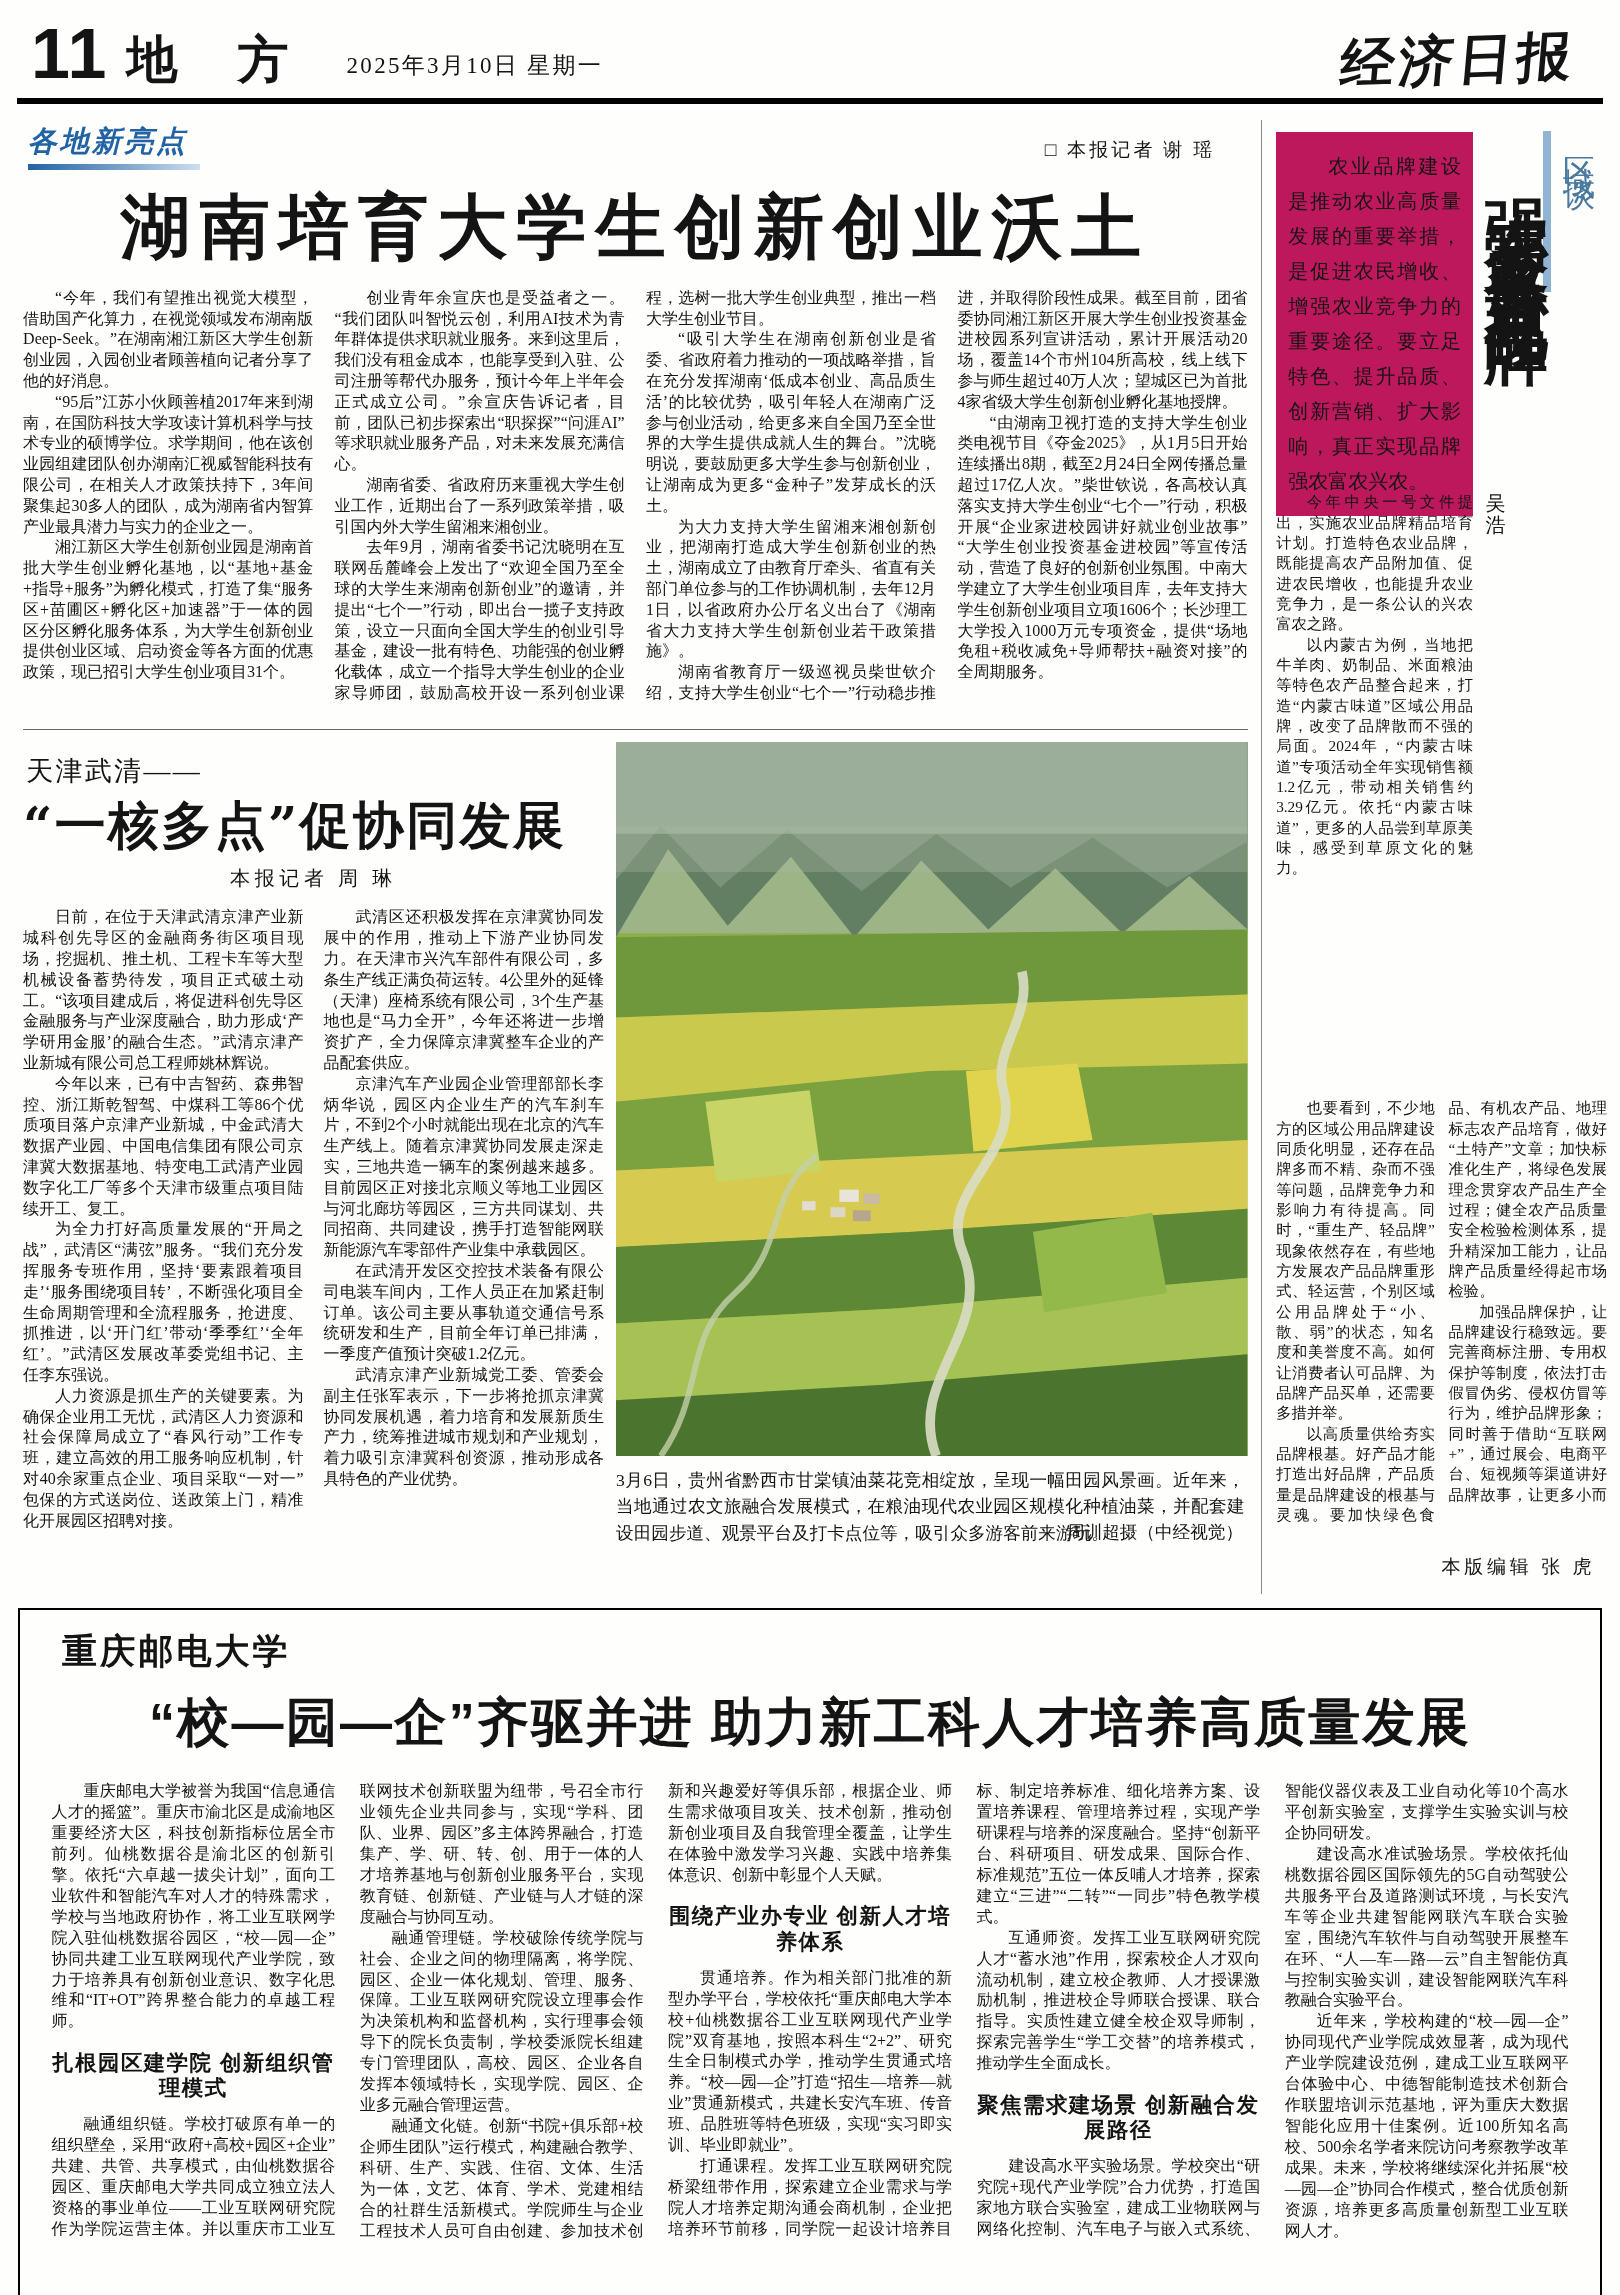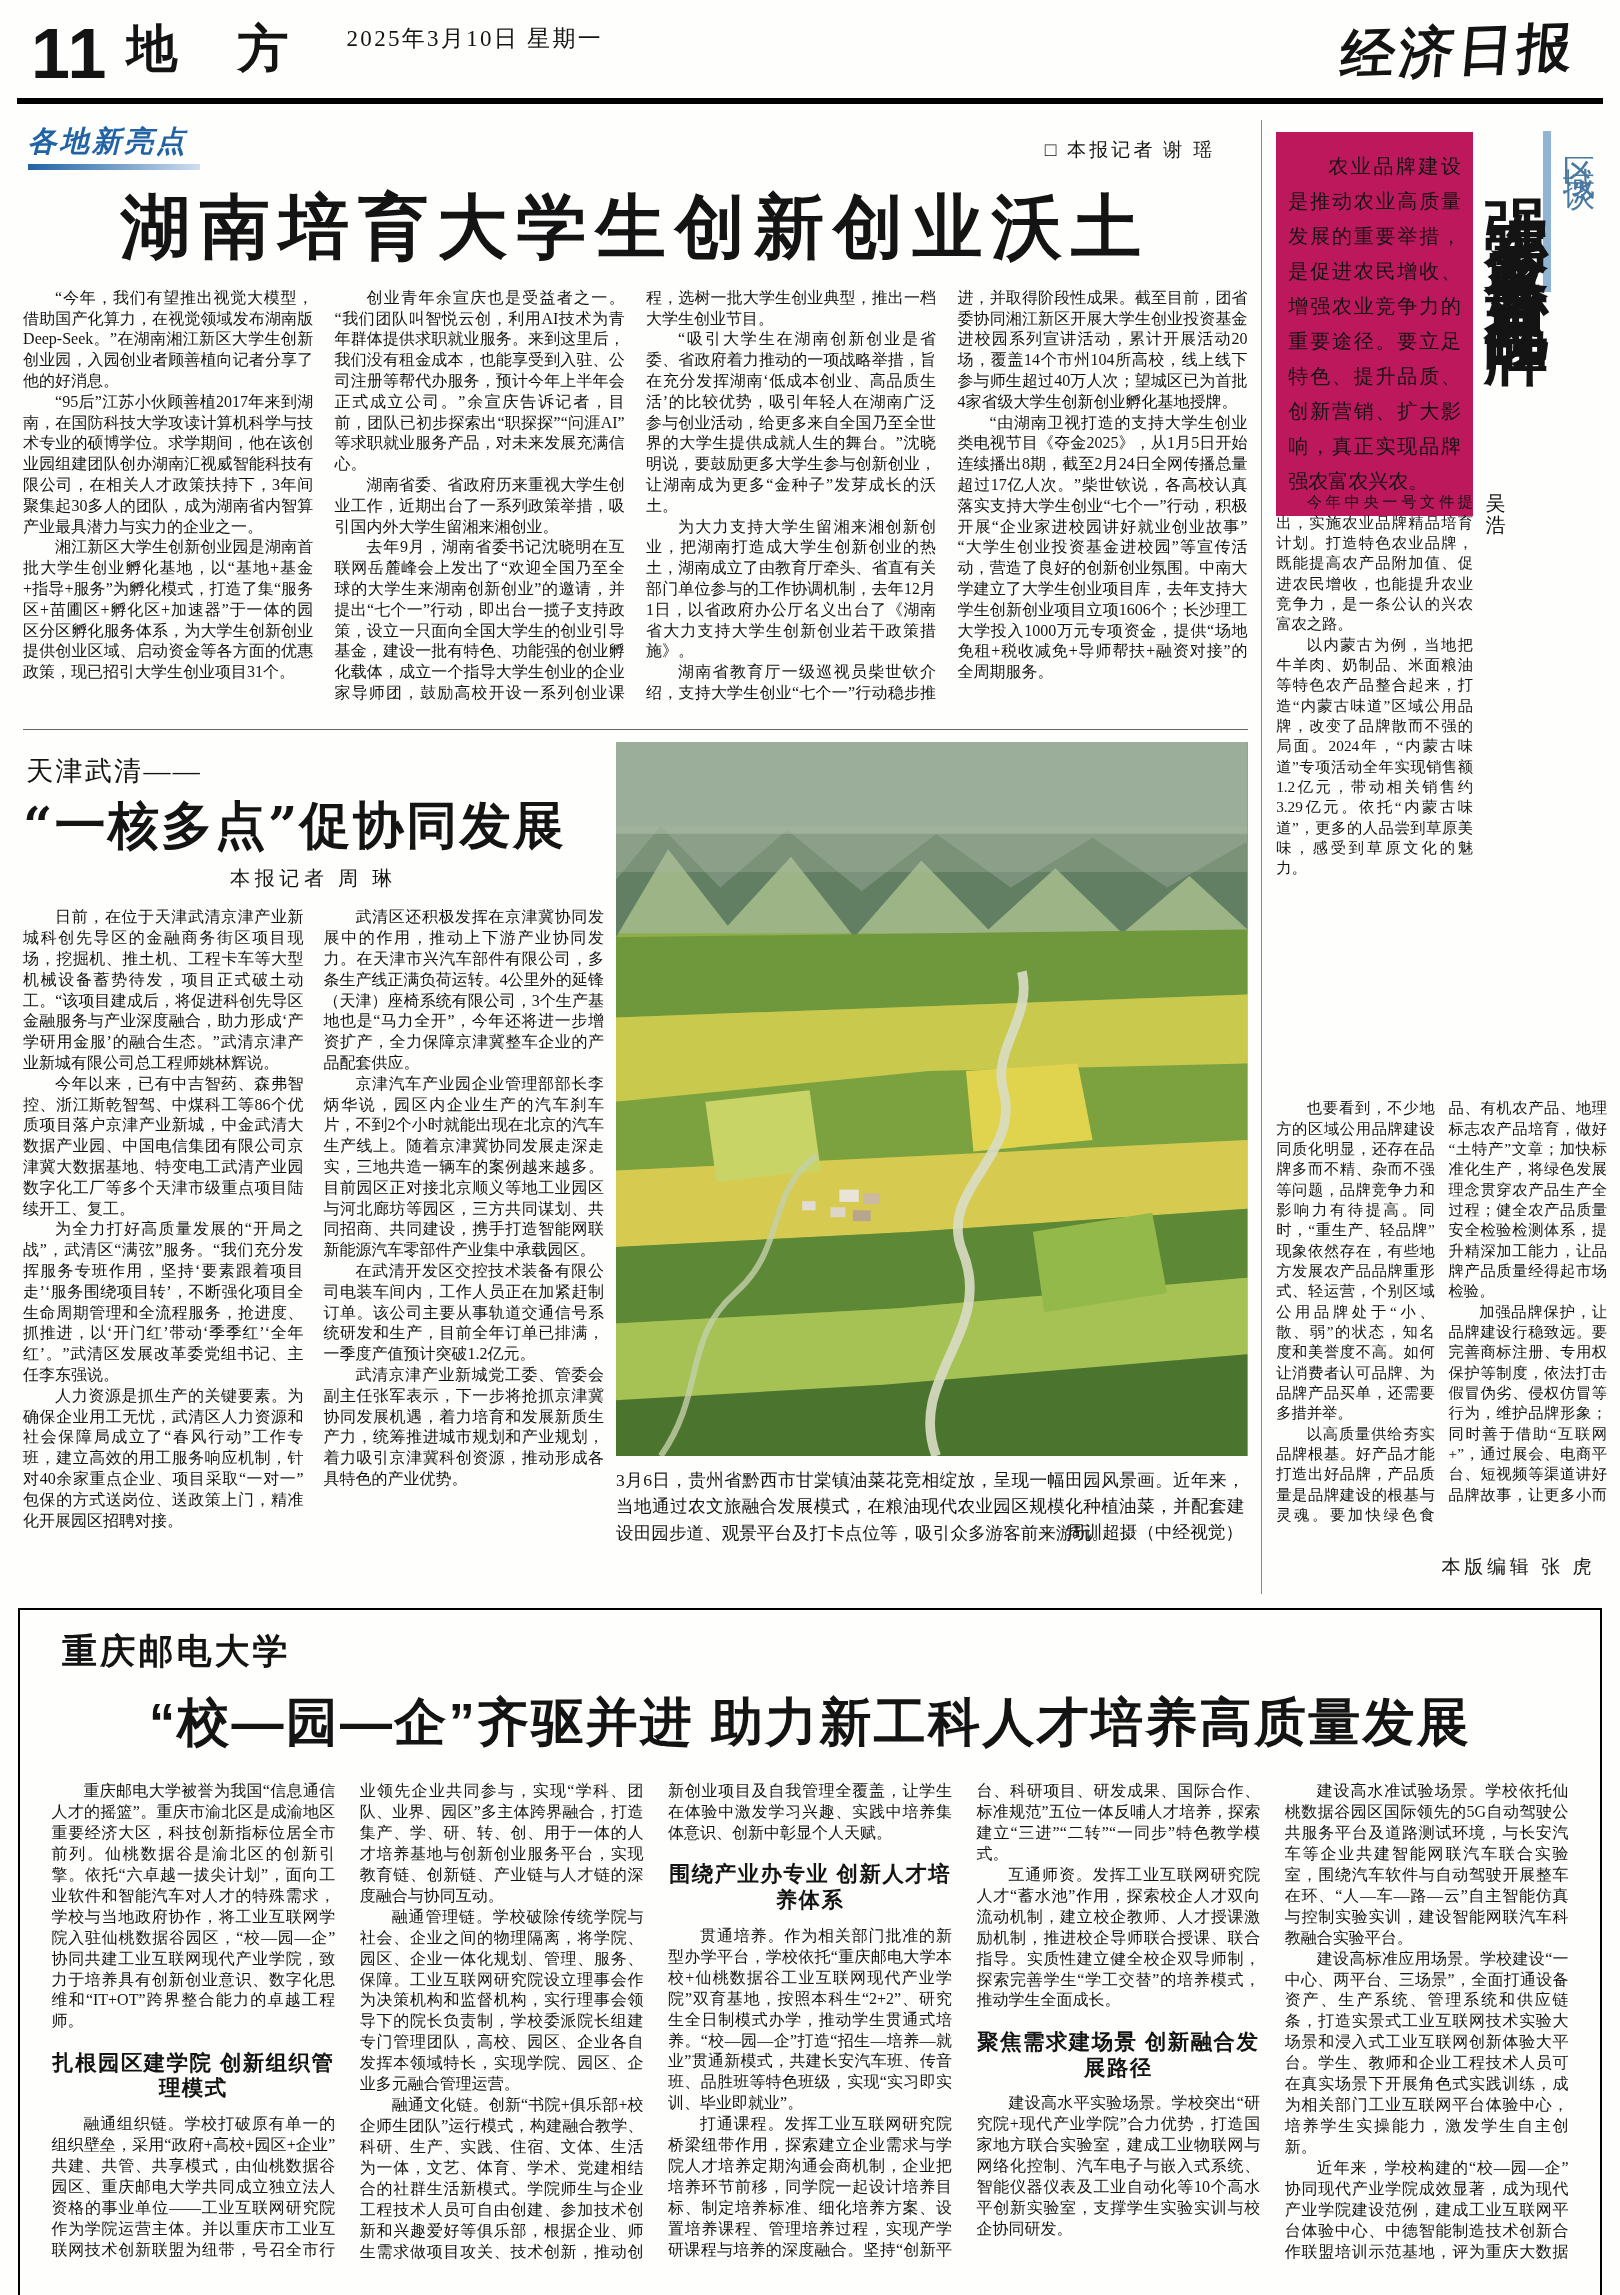--- a/index.html
+++ b/index.html
@@ -1,21 +1,21 @@
 <!DOCTYPE html>
 <html lang="zh" style="font-size:12.2px"><head>
 <meta charset="utf-8">
 <style>
   * { box-sizing: border-box; margin: 0; padding: 0; }
   html,body { background:#e8e8e4; }
   body { font-family:"Liberation Serif","DejaVu Serif",serif; color:#141414; }
   .page { position:relative; width:1620px; height:2295px; background:#fefefc; margin:0 auto; overflow:hidden; }
 
   
-  .hdr { display:flex; padding:23px 34px 6.1px 31px; }
+  .hdr { display:flex; align-items:flex-end; padding:23px 34px 6.1px 31px; }
   .hdr-num { font:900 70px/0.9 "Liberation Sans","DejaVu Sans",sans-serif; letter-spacing:1.5px; }
   .hdr-sec { font:900 51px/1 "Liberation Sans","DejaVu Sans",sans-serif; letter-spacing:23px; margin:0 0 1.5px 18.4px; }
   .hdr-date { font-size:23px; letter-spacing:2.3px; margin:0 0 4.6px 35px; }
   .hdr-mast { margin-left:auto; font:900 54px/1 "DejaVu Serif",serif; transform:skewX(-7deg) rotate(-2deg); letter-spacing:4.6px; padding-right:10.7px; }
   .hdr-rule { height:5.4px; background:#000; margin:6.1px 17px 0; }
 
   
   .main { display:flex; padding:0 17px;margin-top:12px; }
   .left { width:1238px; padding:0 6.1px; }
   .right { width:342px; border-left:1.5px solid #888; margin-left:7.7px; padding-left:10.7px; position:relative; height:1474px; margin-top:4.6px; }
@@ -187,21 +187,20 @@
       <h3>围绕产业办专业 创新人才培养体系</h3>
       <div>
           <p>贯通培养。作为相关部门批准的新型办学平台，学校依托“重庆邮电大学本校+仙桃数据谷工业互联网现代产业学院”双育基地，按照本科生“2+2”、研究生全日制模式办学，推动学生贯通式培养。“校—园—企”打造“招生—培养—就业”贯通新模式，共建长安汽车班、传音班、品胜班等特色班级，实现“实习即实训、毕业即就业”。</p>
           <p>打通课程。发挥工业互联网研究院桥梁纽带作用，探索建立企业需求与学院人才培养定期沟通会商机制，企业把培养环节前移，同学院一起设计培养目标、制定培养标准、细化培养方案、设置培养课程、管理培养过程，实现产学研课程与培养的深度融合。坚持“创新平台、科研项目、研发成果、国际合作、标准规范”五位一体反哺人才培养，探索建立“三进”“二转”“一同步”特色教学模式。</p>
           <p>互通师资。发挥工业互联网研究院人才“蓄水池”作用，探索校企人才双向流动机制，建立校企教师、人才授课激励机制，推进校企导师联合授课、联合指导。实质性建立健全校企双导师制，探索完善学生“学工交替”的培养模式，推动学生全面成长。</p>
         </div>
       <h3>聚焦需求建场景 创新融合发展路径</h3>
       <div>
           <p>建设高水平实验场景。学校突出“研究院+现代产业学院”合力优势，打造国家地方联合实验室，建成工业物联网与网络化控制、汽车电子与嵌入式系统、智能仪器仪表及工业自动化等10个高水平创新实验室，支撑学生实验实训与校企协同研发。</p>
           <p>建设高水准试验场景。学校依托仙桃数据谷园区国际领先的5G自动驾驶公共服务平台及道路测试环境，与长安汽车等企业共建智能网联汽车联合实验室，围绕汽车软件与自动驾驶开展整车在环、“人—车—路—云”自主智能仿真与控制实验实训，建设智能网联汽车科教融合实验平台。</p>
-          <p>建设高标准应用场景。学校建设“一中心、两平台、三场景”，全面打通设备资产、生产系统、管理系统和供应链条，打造实景式工业互联网技术实验大场景和浸入式工业互联网创新体验大平台。学生、教师和企业工程技术人员可在真实场景下开展角色式实践训练，成为相关部门工业互联网平台体验中心，培养学生实操能力，激发学生自主创新。</p>
           <p>近年来，学校构建的“校—园—企”协同现代产业学院成效显著，成为现代产业学院建设范例，建成工业互联网平台体验中心、中德智能制造技术创新合作联盟培训示范基地，评为重庆大数据智能化应用十佳案例。近100所知名高校、500余名学者来院访问考察教学改革成果。未来，学校将继续深化并拓展“校—园—企”协同合作模式，整合优质创新资源，培养更多高质量创新型工业互联网人才。</p>
         </div>
 
     </div>
   </div>
 
 </div>
 
 
 </body></html>

